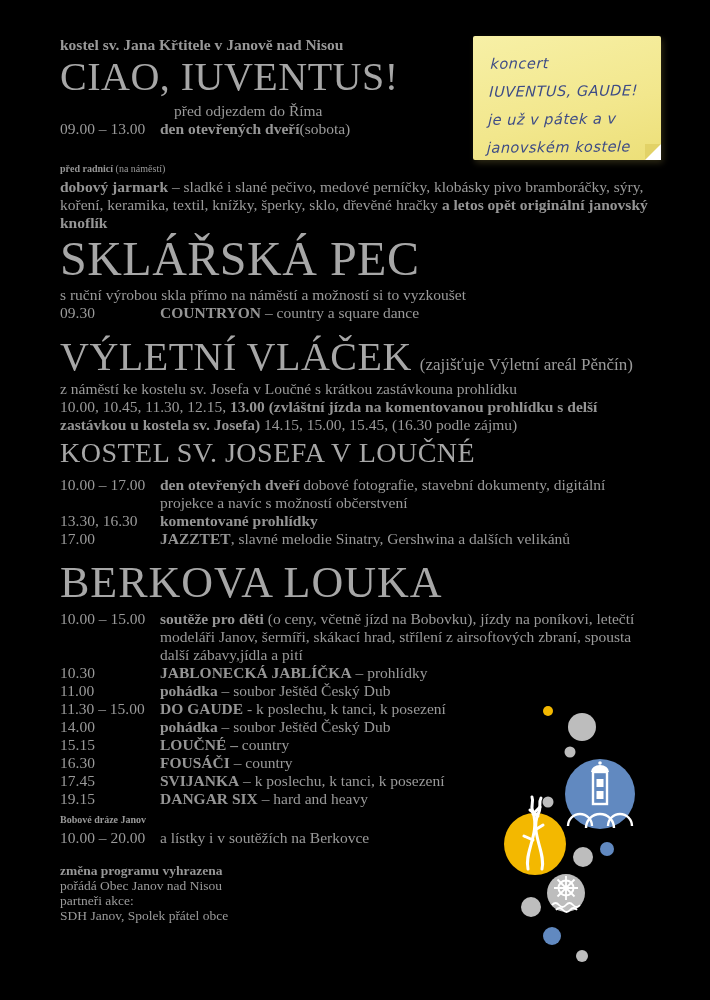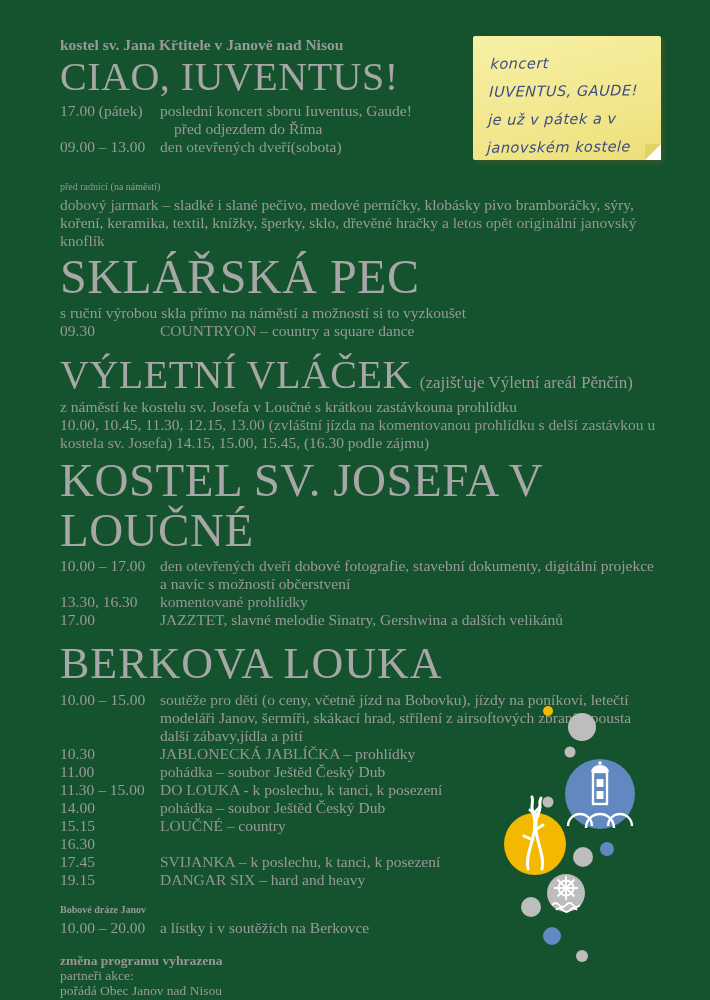--- a/index.html
+++ b/index.html
@@ -1,38 +1,38 @@
 <!DOCTYPE html>
 <html><head>
 <meta charset="utf-8">
 <style>
   html,body { margin:0; padding:0; background:#ffffff; }
   .page {
-    position:relative; width:710px; height:1000px; background:#14532d;
+    position:relative; width:710px; height:1000px; background:#000000;
     overflow:hidden; font-family:"Liberation Serif", serif; color:#9a9a9a;
   }
   .content { position:absolute; left:60px; top:36px; width:600px; }
   .venue { font-weight:bold; font-size:15.5px; color:#999999; margin:0 0 2px 0; }
   .title { font-weight:normal; color:#a7a7a7; line-height:1.05; margin:0; letter-spacing:0.5px; }
   .t-ciao    { font-size:40px; margin:2px 0 4px 0; }
   .t-pec     { font-size:48px; margin:2px 0 2px 0; }
   .t-vlacek  { font-size:40px; margin:14px 0 2px 0; }
-  .t-kostel  { font-size:47px; margin:4px 0 2px 0; }
+  .t-kostel  { font-size:28px; margin:4px 0 8px 0; }
   .t-berkova { font-size:44px; margin:12px 0 4px 0; letter-spacing:1px; }
   .title-suffix { font-size:17px; color:#9b9b9b; letter-spacing:0; margin-left:8px; }
   .row { display:flex; font-size:15.5px; line-height:18px; }
   .time { flex:0 0 100px; }
   .desc { flex:1; }
   .desc.indent { padding-left:14px; }
-  b, .bold { font-weight:normal; color:#959595;text-align:right; }
+  b, .bold { font-weight:bold; color:#959595;text-align:right; }
   .h-small { font-weight:bold; font-size:10px; line-height:18px; color:#999999; }
   .h-small .h-rest { font-weight:normal; color:#9b9b9b; }
   .sub, .para { font-size:15.5px; line-height:18px; }
   .m-radnice { margin-top:22px; }
-  .m-bobova  { margin-top:12px; }
+  .m-bobova  { margin-top:3px; }
   .footer { margin-top:16px; font-size:13.5px; line-height:15px; color:#9b9b9b; }
   .footer .f1 { font-weight:bold; color:#979797;margin-top:12px; }
 
   
   .note {
     position:absolute; left:473px; top:36px; width:188px; height:124px;
     background:linear-gradient(165deg, #f7f0a6 0%, #f2e78d 60%, #ecdf78 100%);
     box-shadow:2px 3px 6px rgba(110,100,50,0.40);
     border-radius:2px;
   }
@@ -51,24 +51,20 @@
 <body>
 
 <div class="page">
 
   <div class="content">
 
     <div class="venue">kostel sv. Jana Křtitele v Janově nad Nisou</div>
 
     <h1 class="title t-ciao">CIAO, IUVENTUS!</h1>
     <div class="row">
-      <span class="time">17.00 (pátek)</span>
-      <span class="desc"><span>poslední koncert sboru Iuventus, Gaude!</span></span>
-    </div>
-    <div class="row">
       <span class="time"></span>
       <span class="desc indent"><span>před odjezdem do Říma</span></span>
     </div>
     <div class="row">
       <span class="time">09.00 – 13.00</span>
       <span class="desc"><b>den otevřených dveří</b><span>(sobota)</span></span>
     </div>
 
     <div class="h-small m-radnice">
       <b>před radnicí</b><span class="h-rest"> (na náměstí)</span>
@@ -112,52 +108,53 @@
     <div class="row">
       <span class="time">10.30</span>
       <span class="desc"><b>JABLONECKÁ JABLÍČKA</b><span> – prohlídky</span></span>
     </div>
     <div class="row">
       <span class="time">11.00</span>
       <span class="desc"><b>pohádka</b><span> – soubor Ještěd Český Dub</span></span>
     </div>
     <div class="row">
       <span class="time">11.30 – 15.00</span>
-      <span class="desc"><b>DO LOUKA</b><span> - k poslechu, k tanci, k posezení</span></span>
+      <span class="desc"><b>DO GAUDE</b><span> - k poslechu, k tanci, k posezení</span></span>
     </div>
     <div class="row">
       <span class="time">14.00</span>
       <span class="desc"><b>pohádka</b><span> – soubor Ještěd Český Dub</span></span>
     </div>
     <div class="row">
       <span class="time">15.15</span>
       <span class="desc"><b>LOUČNÉ –</b><span> country</span></span>
     </div>
     <div class="row">
       <span class="time">16.30</span>
+      <span class="desc"><b>FOUSÁČI</b><span> – country</span></span>
     </div>
     <div class="row">
       <span class="time">17.45</span>
       <span class="desc"><b>SVIJANKA</b><span> – k poslechu, k tanci, k posezení</span></span>
     </div>
     <div class="row">
       <span class="time">19.15</span>
       <span class="desc"><b>DANGAR SIX</b><span> – hard and heavy</span></span>
     </div>
 
     <div class="h-small m-bobova">Bobové dráze Janov</div>
     <div class="row">
       <span class="time">10.00 – 20.00</span>
       <span class="desc"><span>a lístky i v soutěžích na Berkovce</span></span>
     </div>
 
     <div class="footer">
       <div class="f1">změna programu vyhrazena</div>
+      <div>pořádá Obec Janov nad Nisou</div>
       <div>partneři akce:</div>
-      <div>pořádá Obec Janov nad Nisou</div>
       <div>SDH Janov, Spolek přátel obce</div>
     </div>
 
   </div>
 
   <div class="note">
     <div class="note-text">
       <div>koncert</div>
       <div>IUVENTUS, GAUDE!</div>
       <div>je už v pátek a v</div>

